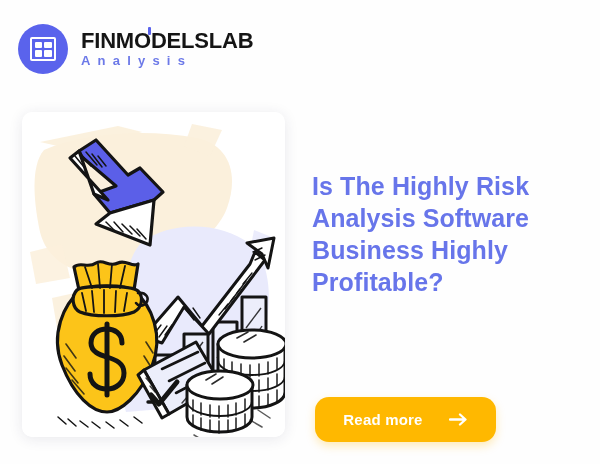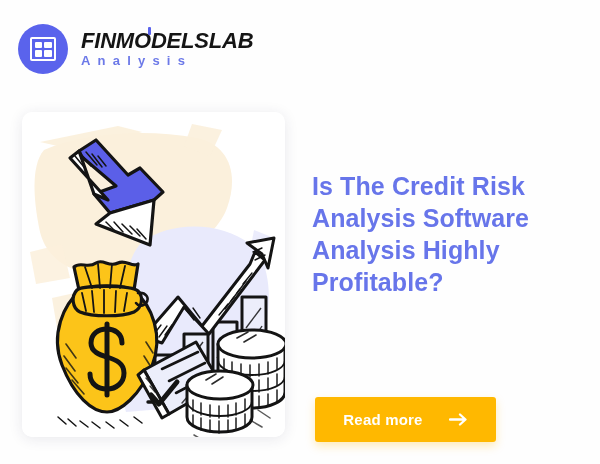--- a/index.html
+++ b/index.html
@@ -35,21 +35,21 @@
     grid-template-columns: 1fr 1fr;
     grid-template-rows: 1fr 1fr;
     gap: 2.5px;
     padding: 2.5px;
   }
   .brand-mark-grid span { background: #ffffff; border-radius: 1px; }
 
   .brand-words { display: flex; flex-direction: column; gap: 2px; }
   .brand-name {
     font-size: 22px; font-weight: bold; letter-spacing: -0.2px;
-    color: #151515; line-height: 1; position: relative; white-space: nowrap; font-style: italic;
+    color: #151515; line-height: 1; position: relative; white-space: nowrap;
   }
   .brand-o-dot {
     position: absolute; left: 63px; top: -3px;
     width: 10px; height: 13px;
   }
   .brand-o-dot i {
     position: absolute; left: 4px; top: 0;
     width: 2.5px; height: 8px; background: #5a63ec; border-radius: 1px;
   }
   .brand-sub {
@@ -78,21 +78,21 @@
     font-weight: bold;
     line-height: 32px;
     color: #6775ea;
     letter-spacing: 0.1px;
   }
   .cta-button {
     position: absolute;
     left: 315px; top: 397px;
     width: 181px; height: 45px;
     background: #ffb800;
-    border: none; border-radius: 3px;
+    border: none; border-radius: 14px;
     display: flex; align-items: center; justify-content: center; gap: 26px;
     cursor: pointer;
     box-shadow: 0 4px 10px rgba(255,184,0,0.28);
   }
   .cta-label {
     color: #ffffff; font-size: 15px; font-weight: bold; letter-spacing: 0.2px;
   }
   .cta-arrow { display: flex; align-items: center; }
 </style>
 </head>
@@ -338,21 +338,21 @@
           <g stroke-width="1.5" fill="none" opacity="0.7">
             <path d="M236 298 L248 306"></path>
               <path d="M228 308 L240 315"></path>
               <path d="M172 323 L184 330"></path>
           </g>
         </g>
       </g>
     </svg>
   </div>
 
-  <h1 class="headline">Is The Credit Risk Analysis Software Analysis Highly Profitable?</h1>
+  <h1 class="headline">Is The Highly Risk Analysis Software Business Highly Profitable?</h1>
 
   <button class="cta-button">
     <span class="cta-label">Read more</span>
     <span class="cta-arrow">
       <svg width="19" height="13" viewBox="0 0 19 13" xmlns="http://www.w3.org/2000/svg">
         <path d="M1 6.5 H16 M11 1.5 L16.5 6.5 L11 11.5" stroke="#ffffff" stroke-width="2.3" fill="none" stroke-linecap="round" stroke-linejoin="round"></path>
       </svg>
     </span>
   </button>
 

